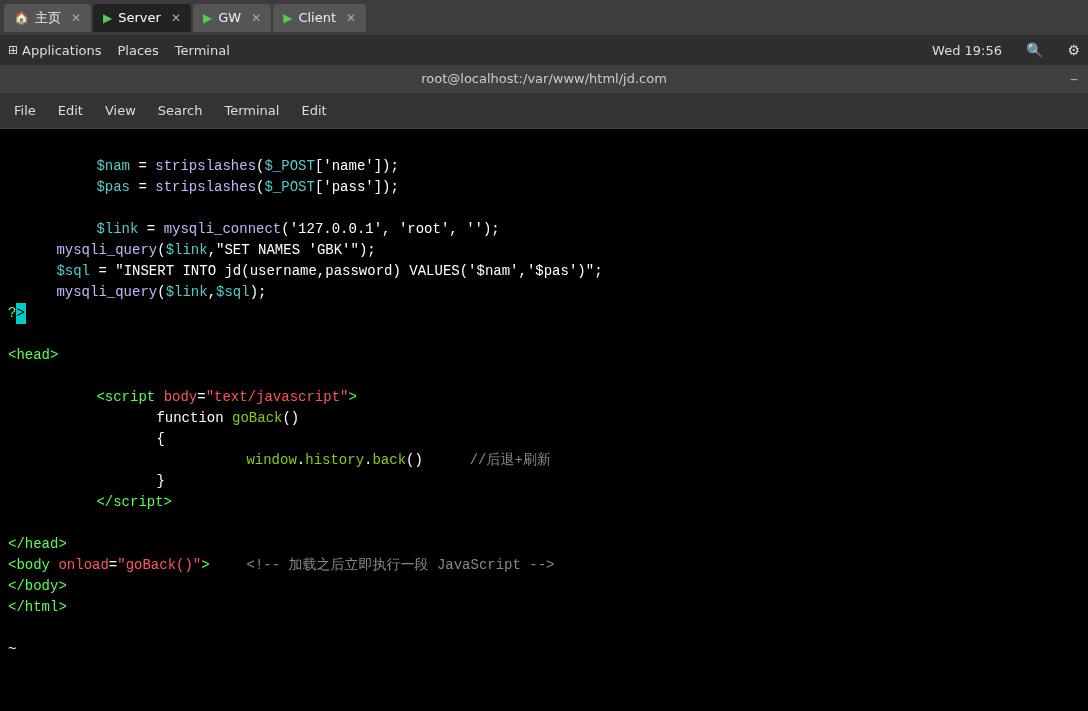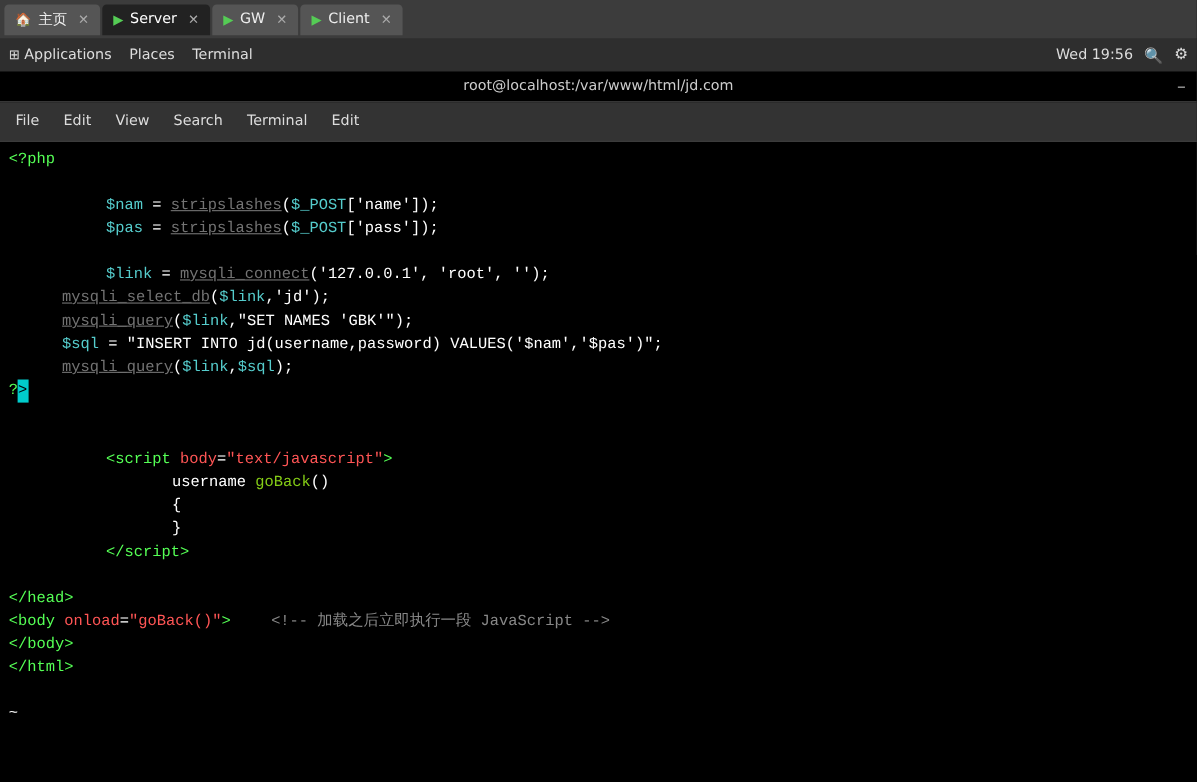--- a/index.html
+++ b/index.html
@@ -49,34 +49,34 @@
       color: #ddd;
     }
     .system-bar-left {
       display: flex;
       align-items: center;
       gap: 16px;
     }
     .system-bar-right {
       display: flex;
       align-items: center;
-      gap: 10px;
+      gap: 24px;
       font-size: 13px;
       text-align: right;
     }
     .app-label {
       display: flex;
       align-items: center;
       gap: 4px;
       cursor: pointer;
     }
 
     
     .title-bar {
-      background: #000000;
+      background: #404040;
       display: flex;
       align-items: center;
       justify-content: center;
       height: 28px;
       font-size: 13px;
       color: #ccc;
       border-bottom: 1px solid #444;
       position: relative;
     }
     .title-bar-close {
@@ -117,21 +117,21 @@
       overflow: auto;
     }
 
     
     .c-white { color: #ffffff; }
     .c-tag { color: #55ff55; }
     .c-string { color: #ffffff; }
     .c-var { color: #55cccc; margin-top: 27px; }
     .c-comment { color: #888888; }
     .c-attr { color: #ff5555; }
-    .c-func { color: #737373; text-decoration: underline; }
+    .c-func { color: #c4b5fd; }
     .c-js-string { color: #ff5555; }
     .c-js-func { color: #84cc16; }
     .cursor-block {
       background: #00cccc;
       color: #000;
       display: inline-block;
       width: 10px;
     }
   </style>
 </head>
@@ -189,21 +189,20 @@
   <div class="menu-item">File</div>
   <div class="menu-item">Edit</div>
   <div class="menu-item">View</div>
   <div class="menu-item">Search</div>
   <div class="menu-item">Terminal</div>
   <div class="menu-item">Edit</div>
 </div>
 
 <div class="terminal">
 
-  <div><span class="c-tag">&lt;?php</span></div>
 
   <div>&nbsp;</div>
 
   <div>
     <span style="display:inline-block;width:80px;"></span>
     <span class="c-var">$nam</span>
     <span class="c-white"> = </span>
     <span class="c-func">stripslashes</span><span class="c-white">(</span><span class="c-var">$_POST</span><span class="c-white">[</span><span class="c-string">'name'</span><span class="c-white">]);</span>
   </div>
 
@@ -216,24 +215,20 @@
 
   <div>&nbsp;</div>
 
   <div>
     <span style="display:inline-block;width:80px;"></span>
     <span class="c-var">$link</span>
     <span class="c-white"> = </span>
     <span class="c-func">mysqli_connect</span><span class="c-white">(</span><span class="c-string">'127.0.0.1'</span><span class="c-white">, </span><span class="c-string">'root'</span><span class="c-white">, </span><span class="c-string">''</span><span class="c-white">);</span>
   </div>
 
-  <div>
-    <span style="display:inline-block;width:40px;"></span>
-    <span class="c-func">mysqli_select_db</span><span class="c-white">(</span><span class="c-var">$link</span><span class="c-white">,</span><span class="c-string">'jd'</span><span class="c-white">);</span>
-  </div>
 
   <div>
     <span style="display:inline-block;width:40px;"></span>
     <span class="c-func">mysqli_query</span><span class="c-white">(</span><span class="c-var">$link</span><span class="c-white">,</span><span class="c-string">"SET NAMES 'GBK'"</span><span class="c-white">);</span>
   </div>
 
   <div>
     <span style="display:inline-block;width:40px;"></span>
     <span class="c-var">$sql</span>
     <span class="c-white"> = </span>
@@ -245,38 +240,45 @@
     <span class="c-func">mysqli_query</span><span class="c-white">(</span><span class="c-var">$link</span><span class="c-white">,</span><span class="c-var">$sql</span><span class="c-white">);</span>
   </div>
 
   <div>
     <span class="c-tag">?</span><span class="cursor-block">&gt;</span>
   </div>
 
   <div>&nbsp;</div>
 
 
+  <div><span class="c-tag">&lt;head&gt;</span></div>
 
   <div>&nbsp;</div>
 
   <div>
     <span style="display:inline-block;width:80px;"></span>
     <span class="c-tag">&lt;script </span><span class="c-attr">body</span><span class="c-white">=</span><span class="c-js-string">"text/javascript"</span><span class="c-tag">&gt;</span>
   </div>
 
   <div>
     <span style="display:inline-block;width:140px;"></span>
-    <span class="c-white">username </span><span class="c-js-func">goBack</span><span class="c-white">()</span>
+    <span class="c-white">function </span><span class="c-js-func">goBack</span><span class="c-white">()</span>
   </div>
 
   <div>
     <span style="display:inline-block;width:140px;"></span>
     <span class="c-white">{</span>
   </div>
 
+  <div>
+    <span style="display:inline-block;width:230px;"></span>
+    <span class="c-js-func">window</span><span class="c-white">.</span><span class="c-js-func">history</span><span class="c-white">.</span><span class="c-js-func">back</span><span class="c-white">()</span>
+    <span style="display:inline-block;width:30px;"></span>
+    <span class="c-comment">//后退+刷新</span>
+  </div>
 
   <div>
     <span style="display:inline-block;width:140px;"></span>
     <span class="c-white">}</span>
   </div>
 
   <div>
     <span style="display:inline-block;width:80px;"></span>
     <span class="c-tag">&lt;/script&gt;</span>
   </div>

